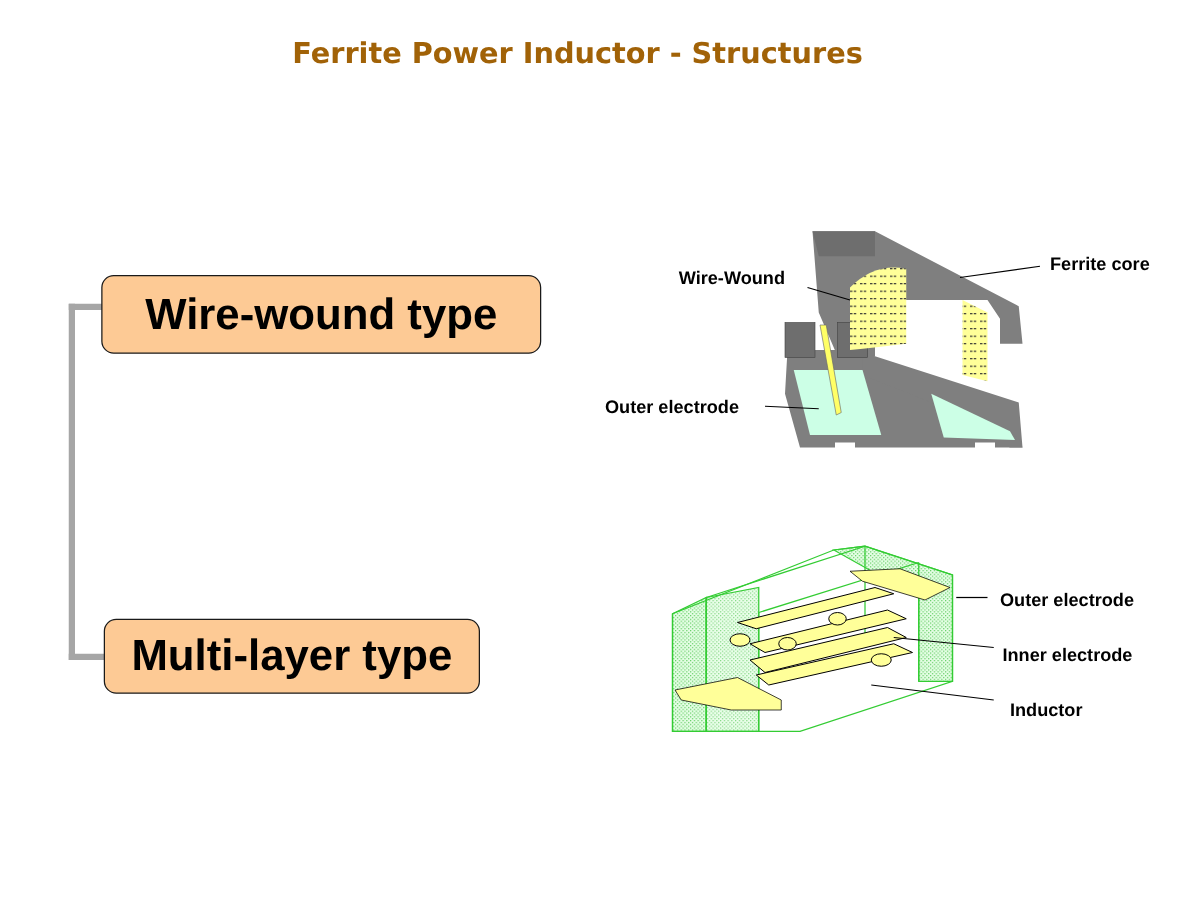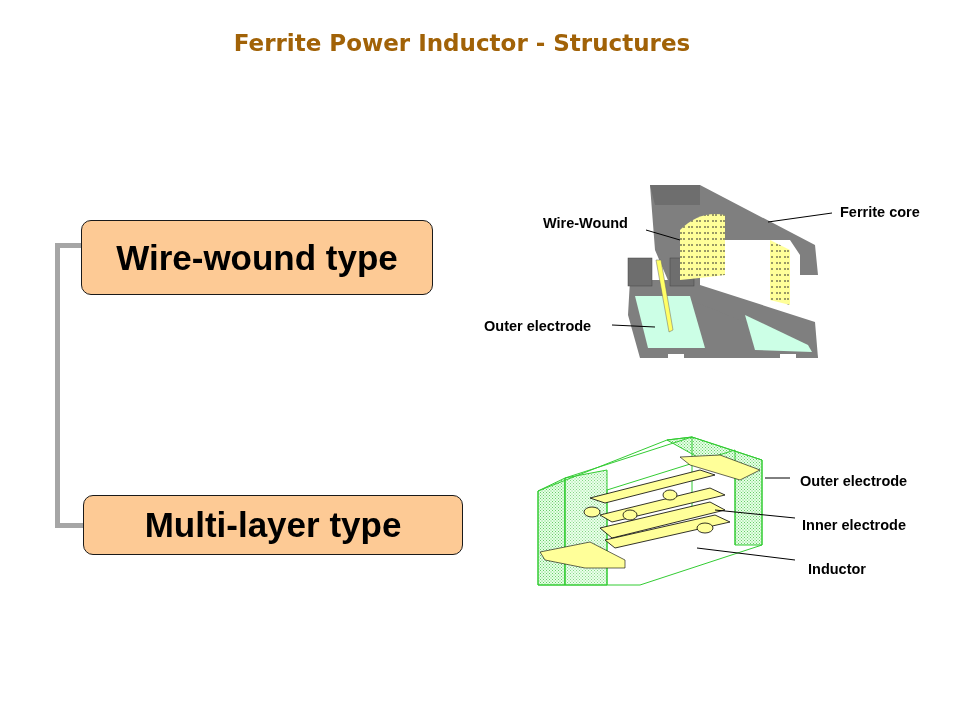--- a/index.html
+++ b/index.html
@@ -4,22 +4,22 @@
 <style>
   html, body { margin: 0; padding: 0; background: #ffffff; }
   body { width: 960px; height: 720px; position: relative; overflow: hidden;
          font-family: "DejaVu Sans", sans-serif; }
   .title { position: absolute; left: 0; top: 30px; width: 892px; text-align: center;
            font-family: "DejaVu Sans", sans-serif; font-weight: bold; font-size: 23px; color: #a16207; margin-left: 16px; }
   .type-box { position: absolute; background: #fdca95; border: 1.5px solid #1a1a1a;
               border-radius: 10px; box-sizing: border-box; display: flex;
               align-items: center; justify-content: center;
               font-family: "Liberation Sans", sans-serif; font-weight: bold; font-size: 35px; color: #000; }
-  #box-wire { left: 81px; top: 220px; width: 352px; height: 75px; }
-  #box-multi { left: 83px; top: 495px; width: 380px; height: 60px; }
+  #box-wire { left: 81px; top: 220px; width: 352px; height: 63px; }
+  #box-multi { left: 83px; top: 495px; width: 301px; height: 60px; }
   .connector { position: absolute; background: #a6a6a6; }
   .lbl { position: absolute; font-family: "Liberation Sans", sans-serif; font-weight: bold;
          font-size: 14.5px; color: #000; white-space: nowrap; }
   svg { position: absolute; left: 0; top: 0; }
 </style>
 </head>
 <body>
 
 <div class="title">Ferrite Power Inductor - Structures</div>
 

